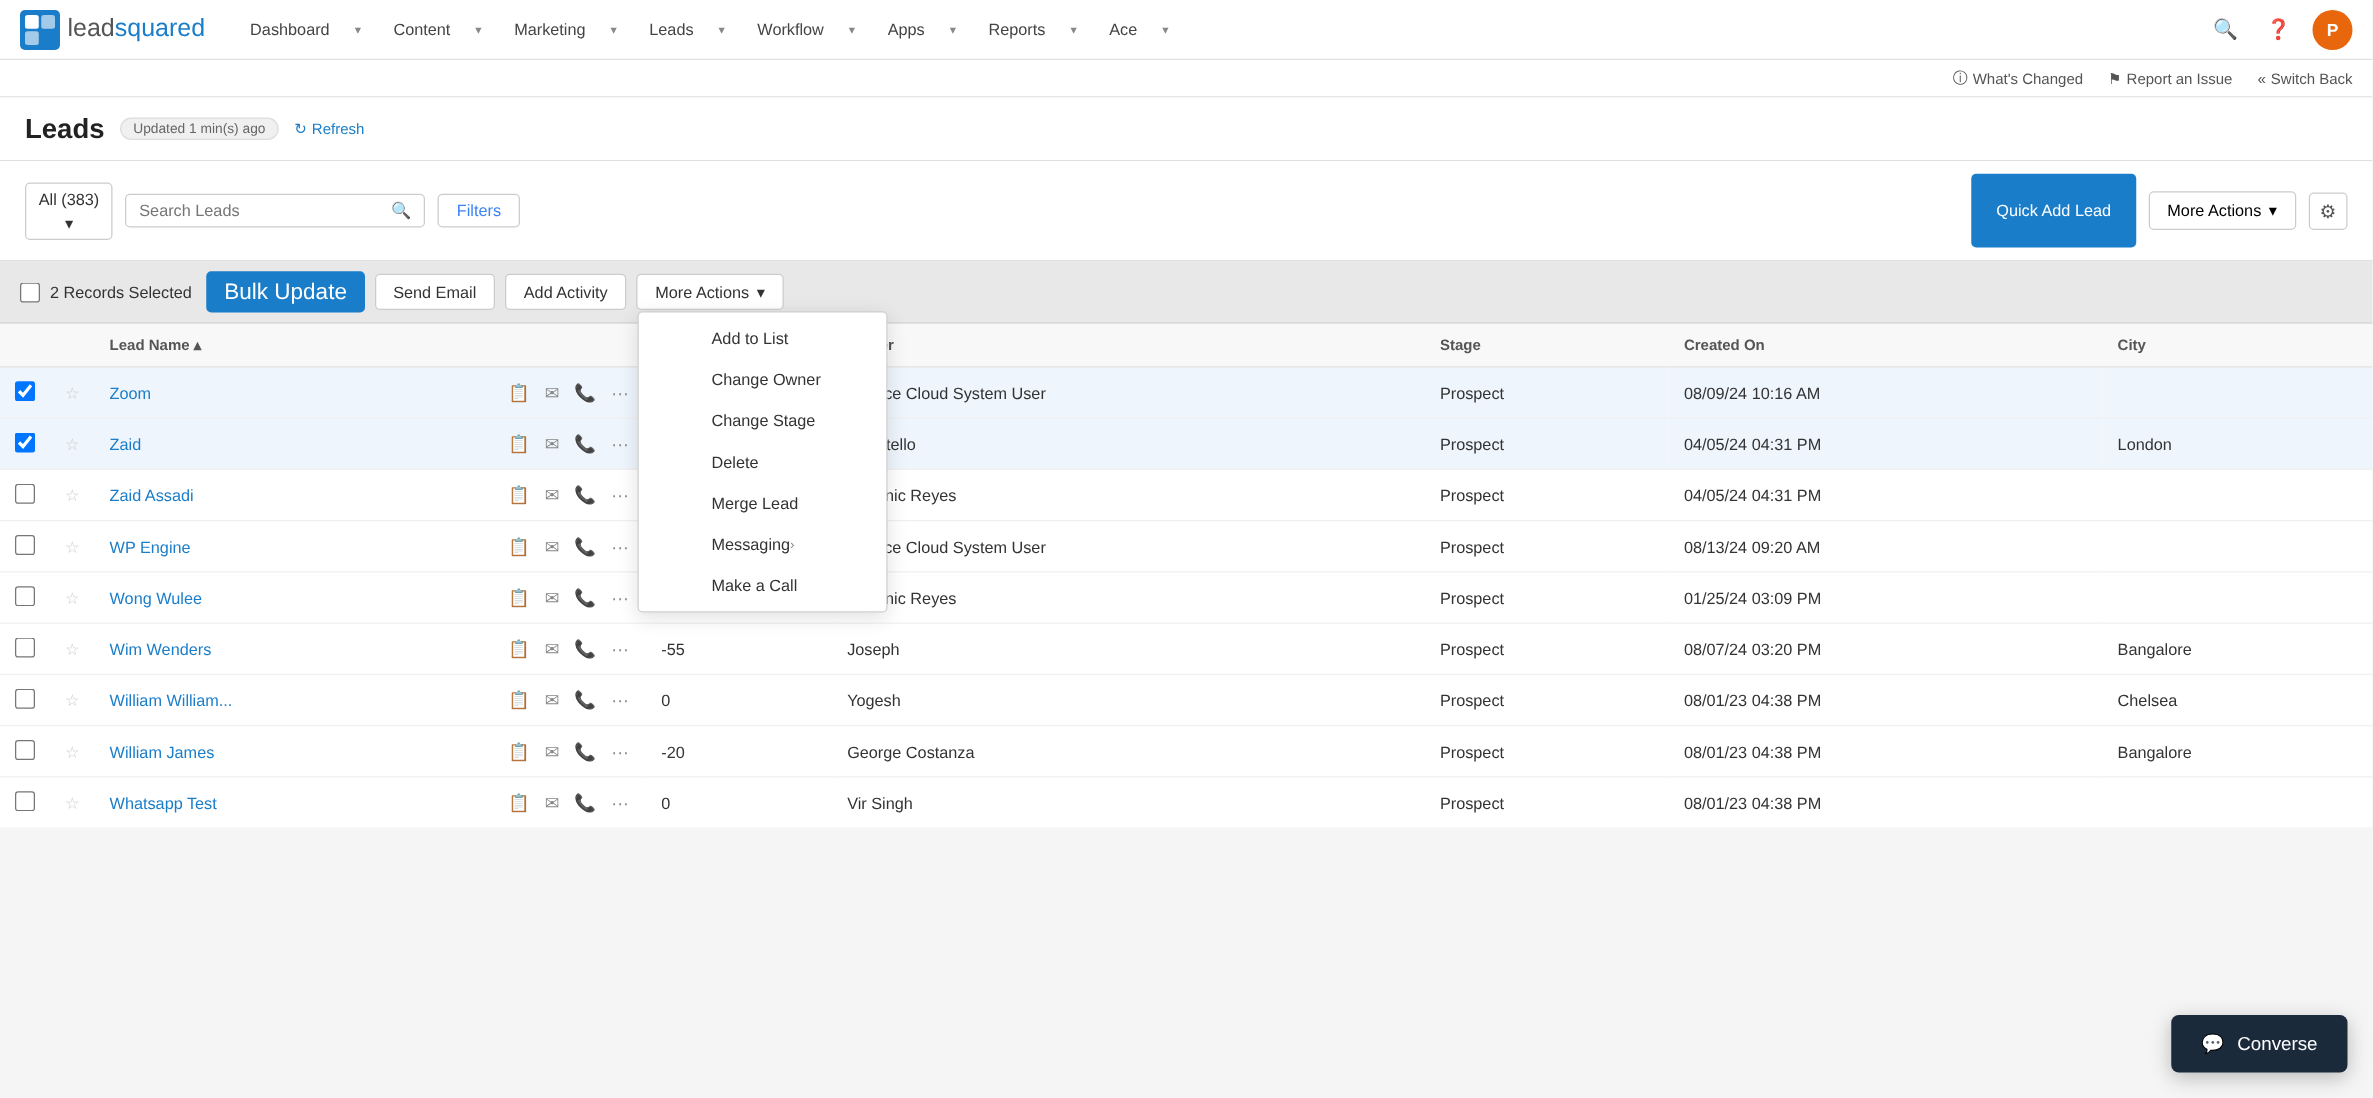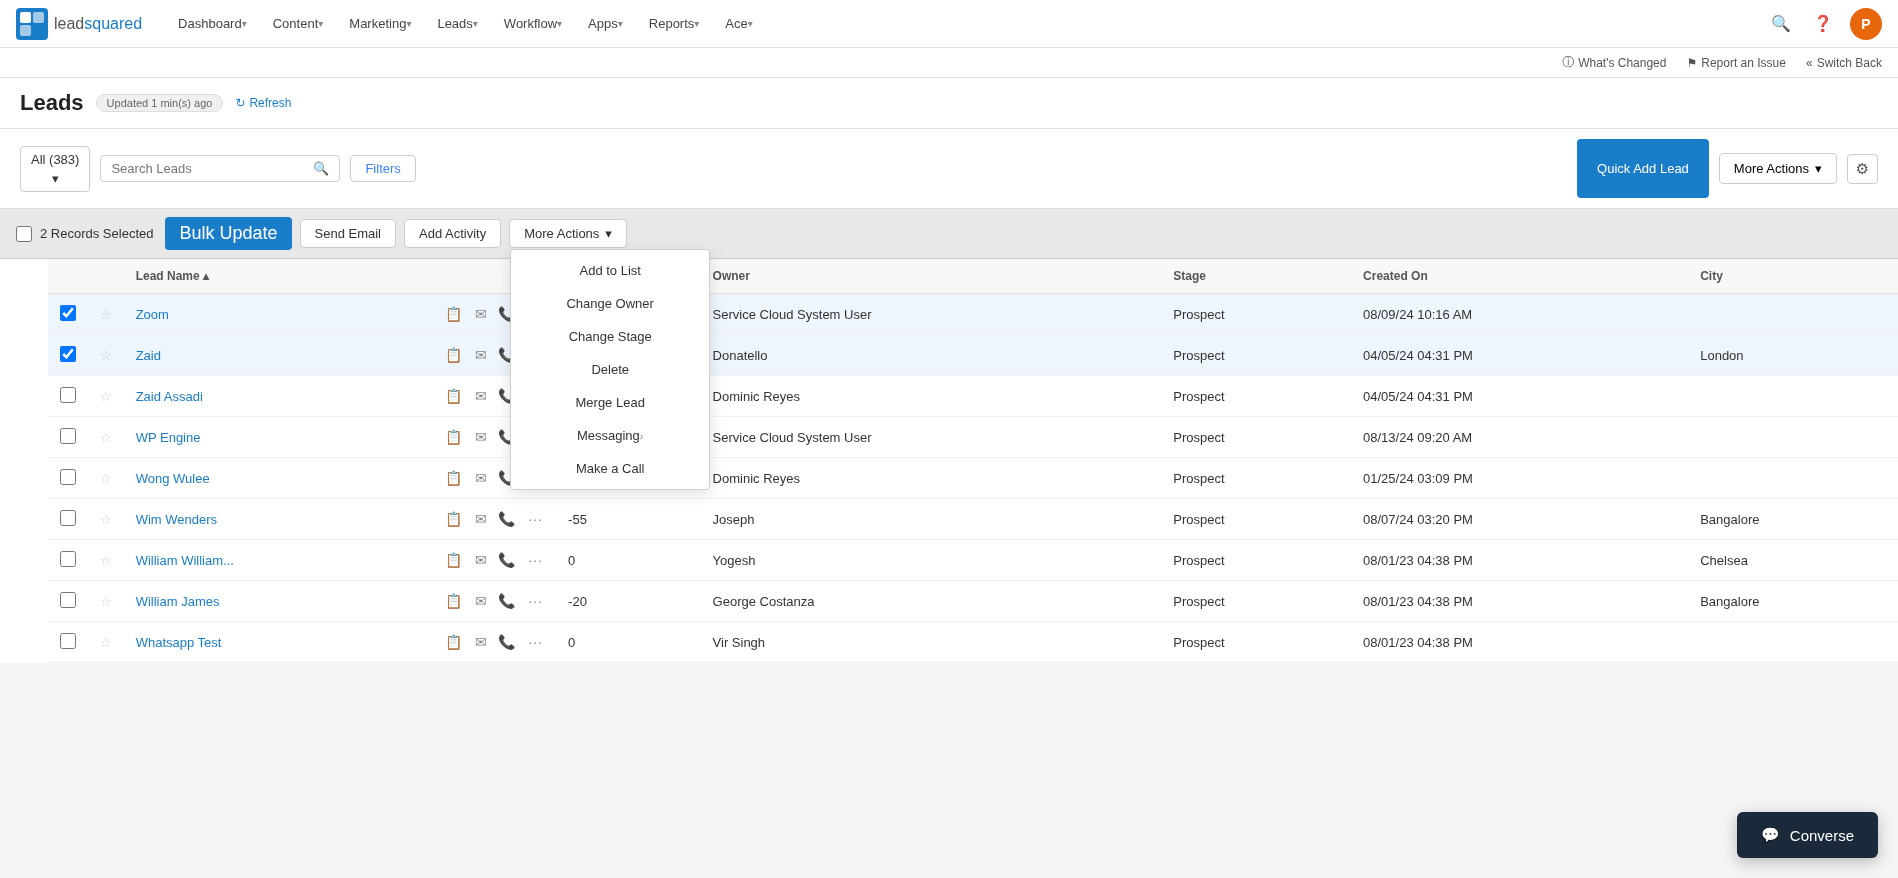--- a/index.html
+++ b/index.html
@@ -20,39 +20,39 @@
       display: flex;
       align-items: center;
       margin-right: 24px;
     }
     .logo-icon {
       width: 32px;
       height: 32px;
       margin-right: 6px;
     }
     .logo-text {
-      font-size: 16px;
+      font-size: 20px;
       font-weight: 400;
     }
     .logo-lead { color: #555; }
     .logo-squared { color: #1a7dc9; }
     .nav-menu {
       display: flex;
       align-items: center;
       flex: 1;
       gap: 2px;
     }
     .nav-item {
       padding: 6px 12px;
       cursor: pointer;
       color: #444;
       font-size: 13px;
       display: flex;
       align-items: center;
-      gap: 0;
+      gap: 20px;
       border-radius: 3px;
       white-space: nowrap;
     }
     .nav-right {
       display: flex;
       align-items: center;
       gap: 12px;
     }
     .nav-icon-btn {
       background: none;
@@ -284,30 +284,30 @@
       min-width: 200px;
       padding: 4px 0;
     }
     .dropdown-item {
       padding: 9px 18px;
       cursor: pointer;
       font-size: 13px;
       color: #333;
       display: flex;
       align-items: center;
-      justify-content: center;
+      justify-content: flex-start;
+      margin-left: 40px;
     }
     .dropdown-arrow { color: #888; font-size: 11px; }
 
     
     .table-container {
       background: #fff;
       overflow-x: auto;
       position: relative;
-      padding-left: 48px;
     }
     table {
       width: 100%;
       border-collapse: collapse;
     }
     th {
       background: #f8f8f8;
       border-bottom: 1px solid #e0e0e0;
       padding: 10px 12px;
       text-align: left;

